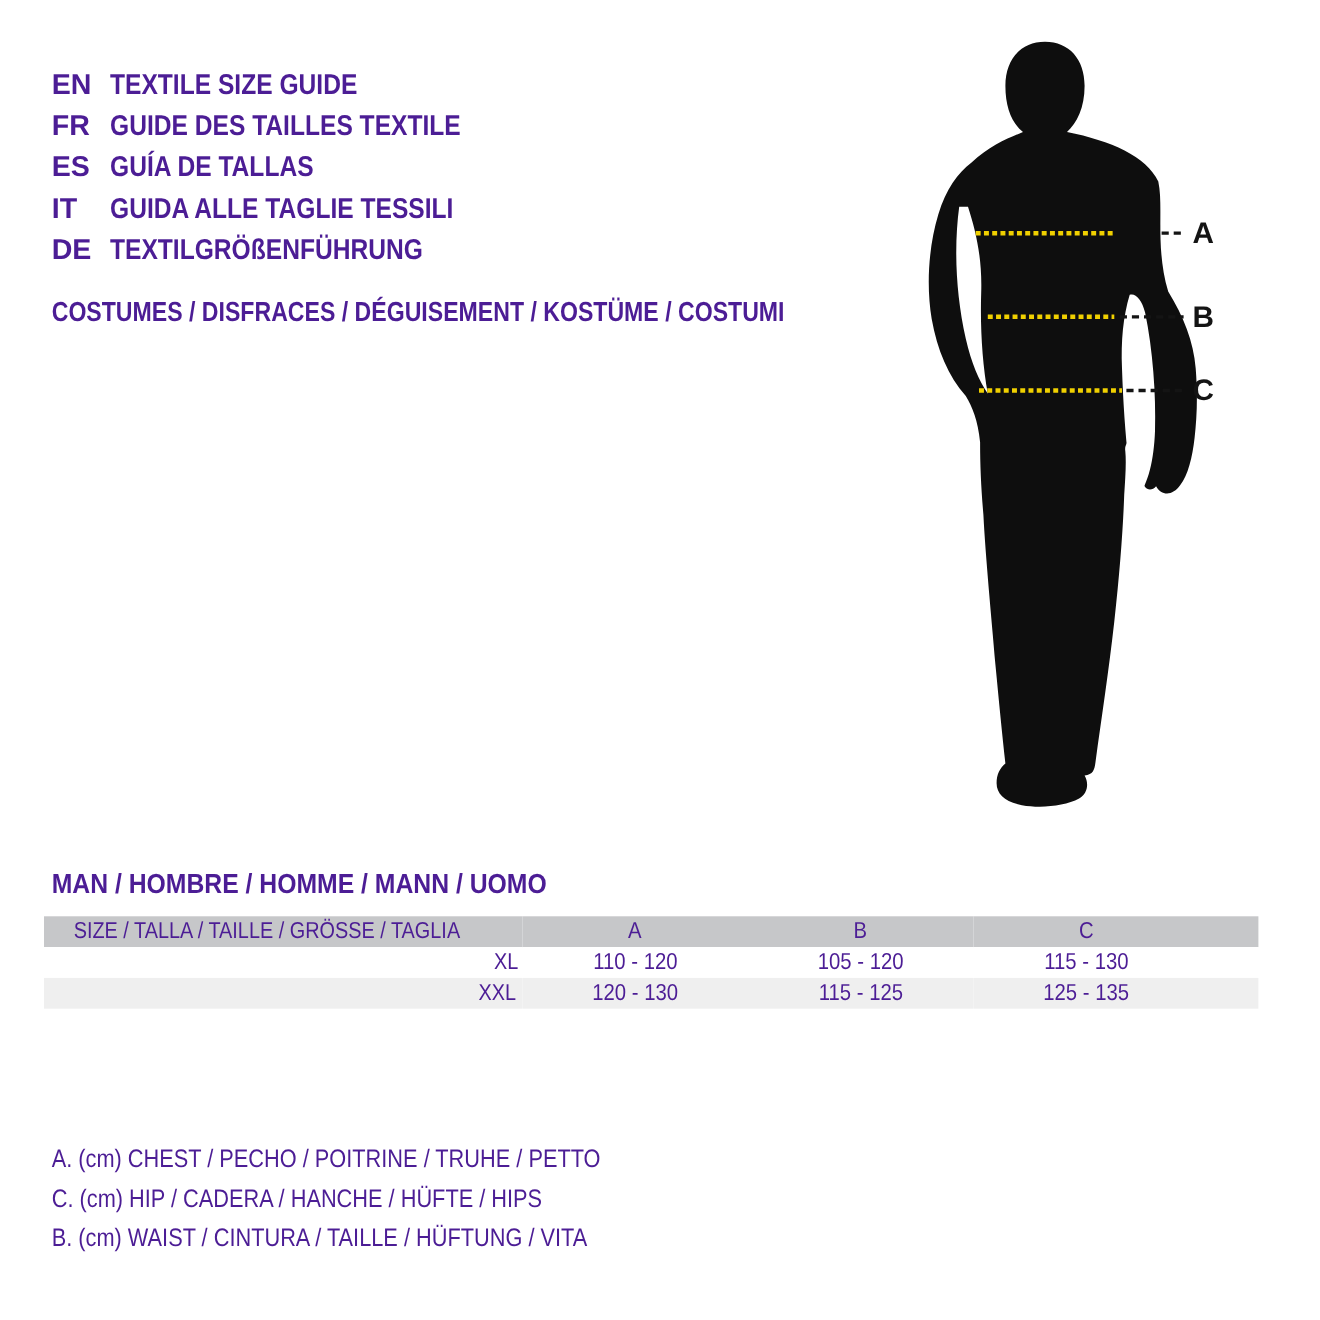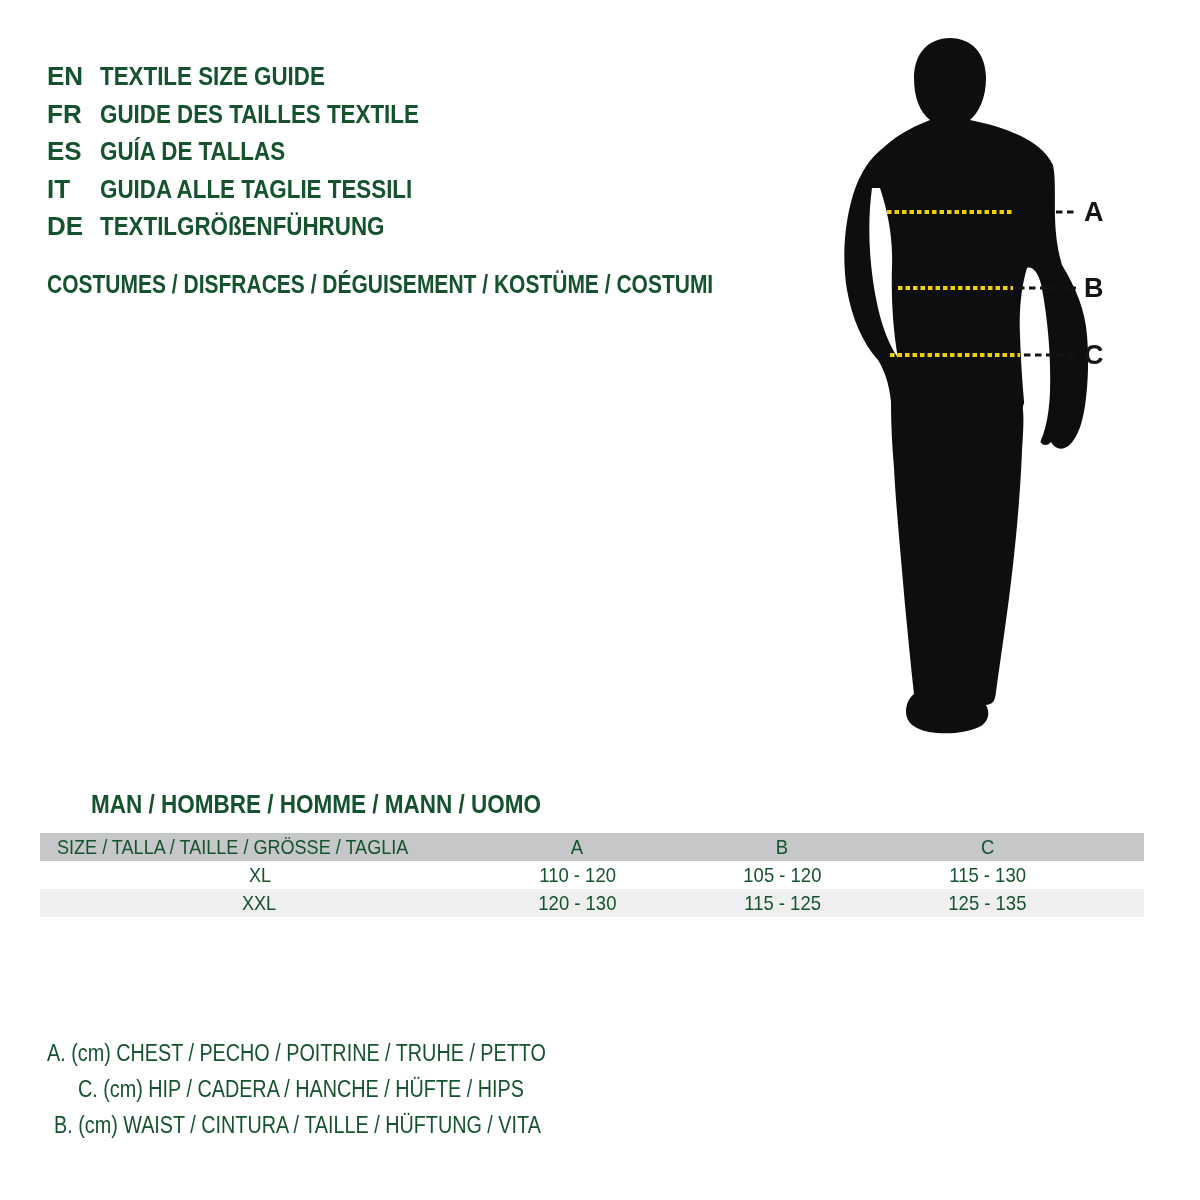--- a/index.html
+++ b/index.html
@@ -1,52 +1,52 @@
 <!DOCTYPE html>
 <html><head>
 <meta charset="utf-8">
 <style>
   html,body{margin:0;padding:0;background:#ffffff;}
   .page{
     position:relative;width:1200px;height:1200px;background:#ffffff;overflow:hidden;
-    font-family:"Liberation Sans","DejaVu Sans",sans-serif;color:#14532d;
+    font-family:"Liberation Sans","DejaVu Sans",sans-serif;color:#4c1d95;
   }
   
   .cx{display:inline-block;transform:scaleX(0.86);transform-origin:0 50%;white-space:nowrap;}
   .cxc{display:inline-block;transform:scaleX(0.88);transform-origin:50% 50%;white-space:nowrap;}
 
   
   .lang-list{position:absolute;left:47px;top:58px;}
   .lang-row{display:flex;height:37.5px;line-height:37.5px;font-size:26px;font-weight:bold;}
   .lang-code{width:53px;}
   
   .costumes{position:absolute;left:47px;top:270px;font-size:25px;font-weight:bold;letter-spacing:0px;}
   .costumes .cx{transform:scaleX(0.84);}
 
   
   .figure{position:absolute;left:820px;top:20px;width:300px;height:740px;}
 
   
-  .man-title{position:absolute;left:47px;top:790px;font-size:25px;font-weight:bold;margin-left:44px;}
+  .man-title{position:absolute;left:47px;top:790px;font-size:25px;font-weight:bold;}
   .man-title .cx{transform:scaleX(0.9);}
 
   
   .size-table{position:absolute;left:40px;top:833px;width:1104px;border-collapse:collapse;table-layout:fixed;font-size:21px;}
   .size-table col.c-label{width:435px;}
   .size-table col.c-a,.size-table col.c-b,.size-table col.c-c{width:205px;}
   .size-table col.c-fill{width:54px;}
   .size-table th,.size-table td{height:28px;padding:0;font-weight:normal;vertical-align:middle;}
-  .size-table .lbl{text-align:center;padding-left:8px;margin-left:26px;}
+  .size-table .lbl{text-align:right;padding-left:8px;margin-left:26px;}
   .size-table .val{text-align:center;}
   .size-table thead tr{background:#c6c7c9;}
   .size-table tbody tr:nth-child(even){background:#efefef;}
   .size-table tbody tr:nth-child(odd){background:#ffffff;}
 
   
-  .legend{position:absolute;left:47px;top:1035px;text-align:center;}
+  .legend{position:absolute;left:47px;top:1035px;}
   .legend-row{height:36px;line-height:36px;font-size:23px;}
 </style>
 </head>
 <body>
 
 <div class="page">
 
   <div class="lang-list">
     <div class="lang-row">
       <span class="lang-code">EN</span>

